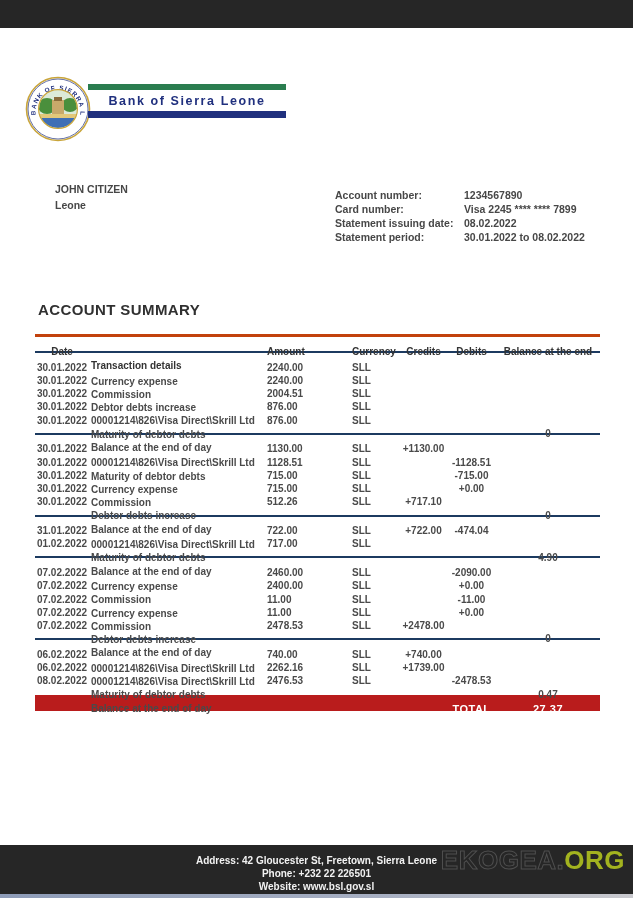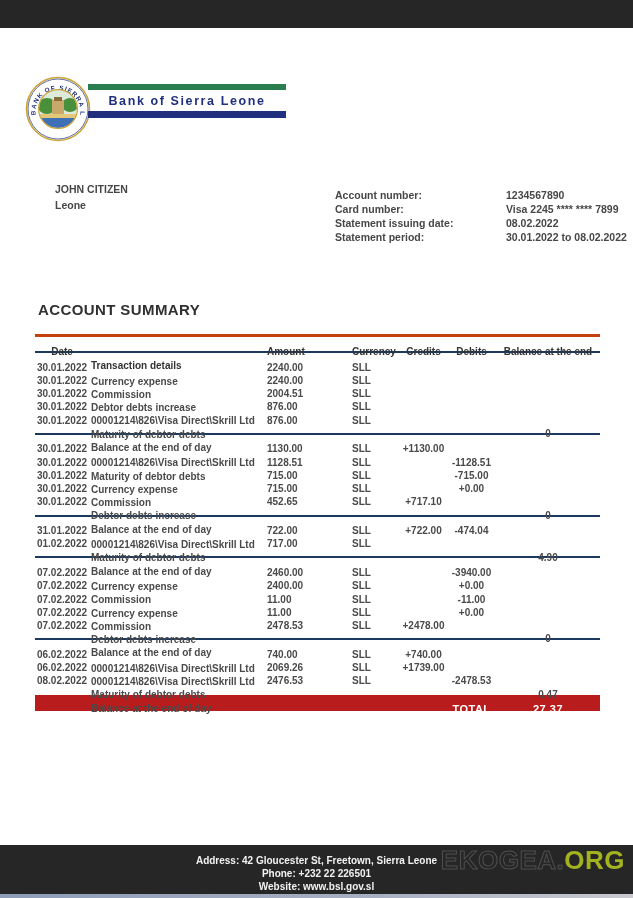--- a/index.html
+++ b/index.html
@@ -15,21 +15,21 @@
   .banner-green { height:6px; background:#2a7d4f; }
   .banner-mid { height:21px; display:flex; align-items:center; justify-content:center;
     color:#20307e; font-weight:bold; font-size:12.5px; letter-spacing:1.6px; white-space:nowrap; }
   .banner-blue { height:7px; background:#20307e; }
 
   
   .customer { position:absolute; left:55px; top:183px; width:210px;
     font-size:10.5px; font-weight:bold; color:#474747; line-height:13.5px; }
   .customer-name { margin-bottom:2px; }
   .account-info { position:absolute; left:335px; top:188px; font-size:10.5px; color:#474747; }
-  .ai-row { display:flex; line-height:14px;gap:42px; }
+  .ai-row { display:flex; line-height:14px; }
   .ai-label { width:129px; font-weight:bold; }
   .ai-value { font-weight:bold; white-space:nowrap; }
 
   
   .summary-title { position:absolute; left:38px; top:301px; font-size:15px; font-weight:bold;
     color:#303030; letter-spacing:0.4px; }
   .table { position:absolute; left:35px; top:334px; width:565px; font-size:10px; color:#3f3f3f; }
   .grid-row { display:grid; grid-template-columns:54px 174px 87px 50px 47px 49px 104px; align-items:center; }
   .thead { border-top:3px solid #c2410c; border-bottom:2px solid #1c3a60; height:14px; font-weight:bold; color:#333; }
   .trow { height:13.3px; font-weight:bold; color:#4a4a4a; }
@@ -216,21 +216,21 @@
         <span class="c details">Commission</span>
         <span class="c amount">715.00</span>
         <span class="c currency">SLL</span>
         <span class="c credits"></span>
         <span class="c debits">+0.00</span>
         <span class="c balance"></span>
       </div>
       <div class="grid-row trow">
         <span class="c date">30.01.2022</span>
         <span class="c details">Debtor debts increase</span>
-        <span class="c amount">452.65</span>
+        <span class="c amount">512.26</span>
         <span class="c currency">SLL</span>
         <span class="c credits">+717.10</span>
         <span class="c debits"></span>
         <span class="c balance"></span>
       </div>
       <div class="grid-row trow">
         <span class="c date"></span>
         <span class="c details">Balance at the end of day</span>
         <span class="c amount"></span>
         <span class="c currency"></span>
@@ -266,21 +266,21 @@
         <span class="c debits"></span>
         <span class="c balance">4.90</span>
       </div>
       <div class="sec-divider"></div>
       <div class="grid-row trow">
         <span class="c date">07.02.2022</span>
         <span class="c details">Currency expense</span>
         <span class="c amount">2460.00</span>
         <span class="c currency">SLL</span>
         <span class="c credits"></span>
-        <span class="c debits">-3940.00</span>
+        <span class="c debits">-2090.00</span>
         <span class="c balance"></span>
       </div>
       <div class="grid-row trow">
         <span class="c date">07.02.2022</span>
         <span class="c details">Commission</span>
         <span class="c amount">2400.00</span>
         <span class="c currency">SLL</span>
         <span class="c credits"></span>
         <span class="c debits">+0.00</span>
         <span class="c balance"></span>
@@ -327,21 +327,21 @@
         <span class="c details">00001214\826\Visa Direct\Skrill Ltd</span>
         <span class="c amount">740.00</span>
         <span class="c currency">SLL</span>
         <span class="c credits">+740.00</span>
         <span class="c debits"></span>
         <span class="c balance"></span>
       </div>
       <div class="grid-row trow">
         <span class="c date">06.02.2022</span>
         <span class="c details">00001214\826\Visa Direct\Skrill Ltd</span>
-        <span class="c amount">2069.26</span>
+        <span class="c amount">2262.16</span>
         <span class="c currency">SLL</span>
         <span class="c credits">+1739.00</span>
         <span class="c debits"></span>
         <span class="c balance"></span>
       </div>
       <div class="grid-row trow">
         <span class="c date">08.02.2022</span>
         <span class="c details">Maturity of debtor debts</span>
         <span class="c amount">2476.53</span>
         <span class="c currency">SLL</span>

